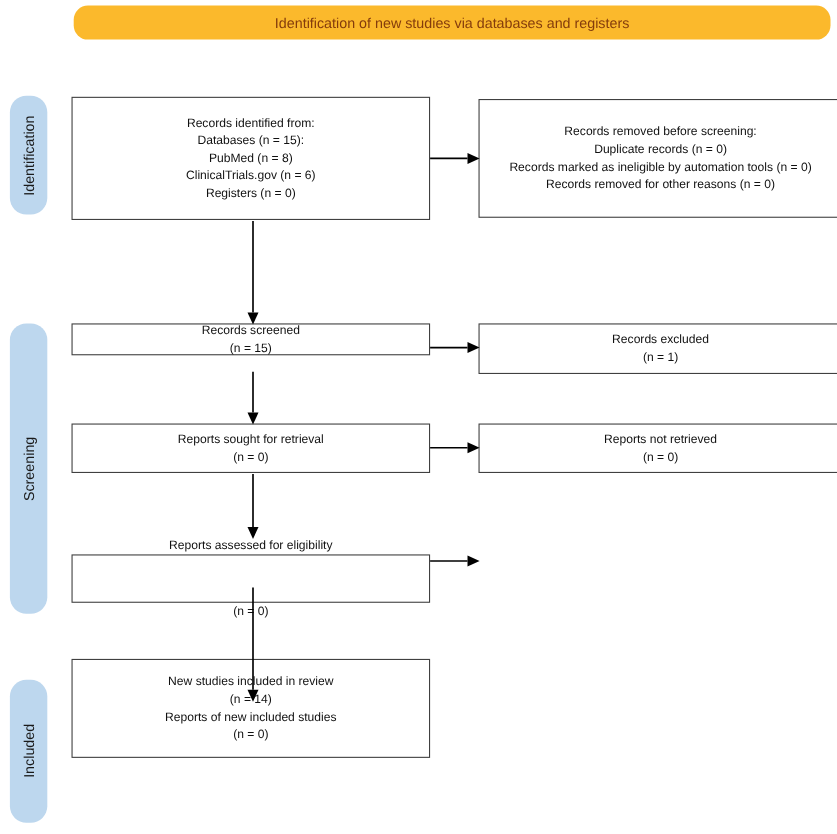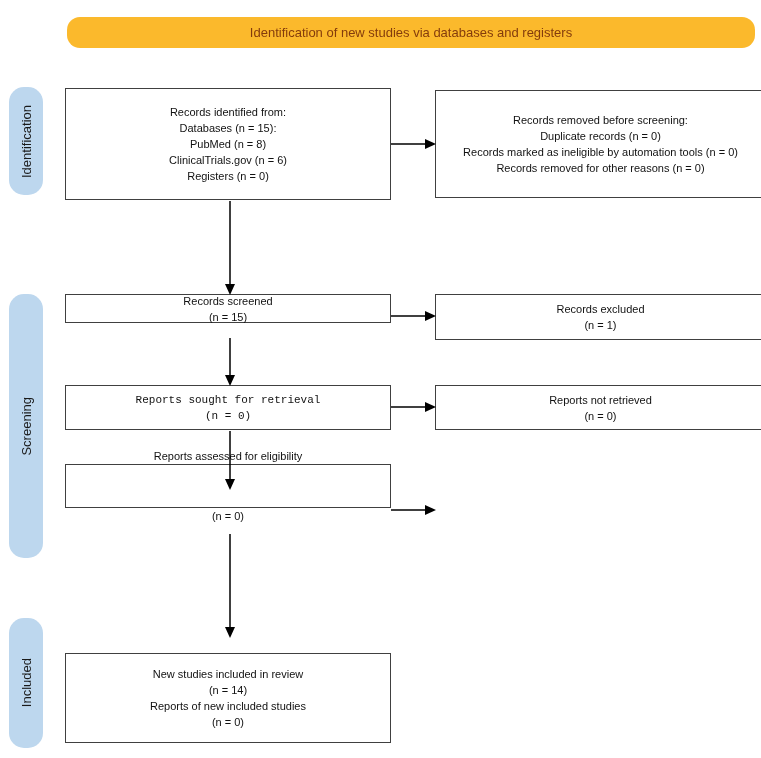--- a/index.html
+++ b/index.html
@@ -11,21 +11,21 @@
   }
   html,body{margin:0;padding:0;background:#ffffff;}
   body{font-family:"Liberation Sans", sans-serif;}
   .canvas{
     position:relative;
     width:761px;height:758px;
     background:#ffffff;
     overflow:hidden;
   }
   .banner{
-    position:absolute;left:67px;top:17px;width:688px;height:31px;
+    position:absolute;left:67px;top:5px;width:688px;height:31px;
     background:var(--banner-bg);
     color:var(--banner-text);
     border-radius:13px;
     display:flex;align-items:center;justify-content:center;
     font-size:13px;
   }
   .stage{
     position:absolute;left:9px;width:34px;
     background:var(--stage-bg);
     border-radius:15px;
@@ -50,25 +50,25 @@
     font-size:11px;line-height:16px;color:#111111;
     text-align:center;
     padding:2px 8px;
   }
   .col-left{left:65px;width:326px;}
   .col-right{left:435px;width:331px;}
   .b1{top:88px;height:112px;}
   .r1{top:90px;height:108px;}
   .b2{top:294px;height:29px;}
   .r2{top:294px;height:46px;}
-  .b3{top:385px;height:45px;font-family:Liberation Mono, monospace;}
+  .b3{top:385px;height:45px;}
   .r3{top:385px;height:45px;}
-  .b4{top:464px;height:44px;gap:44px;}
+  .b4{top:504px;height:44px;gap:44px;}
   .r4{top:478px;height:69px;}
-  .b5{top:653px;height:90px;}
+  .b5{top:599px;height:90px;}
   .arrows{
     position:absolute;left:0;top:0;width:761px;height:758px;
     pointer-events:none;
   }
   .arrows line{stroke:var(--arrow);stroke-width:1.5;}
   .arrows polygon{fill:var(--arrow);}
 </style>
 </head>
 <body>
 

